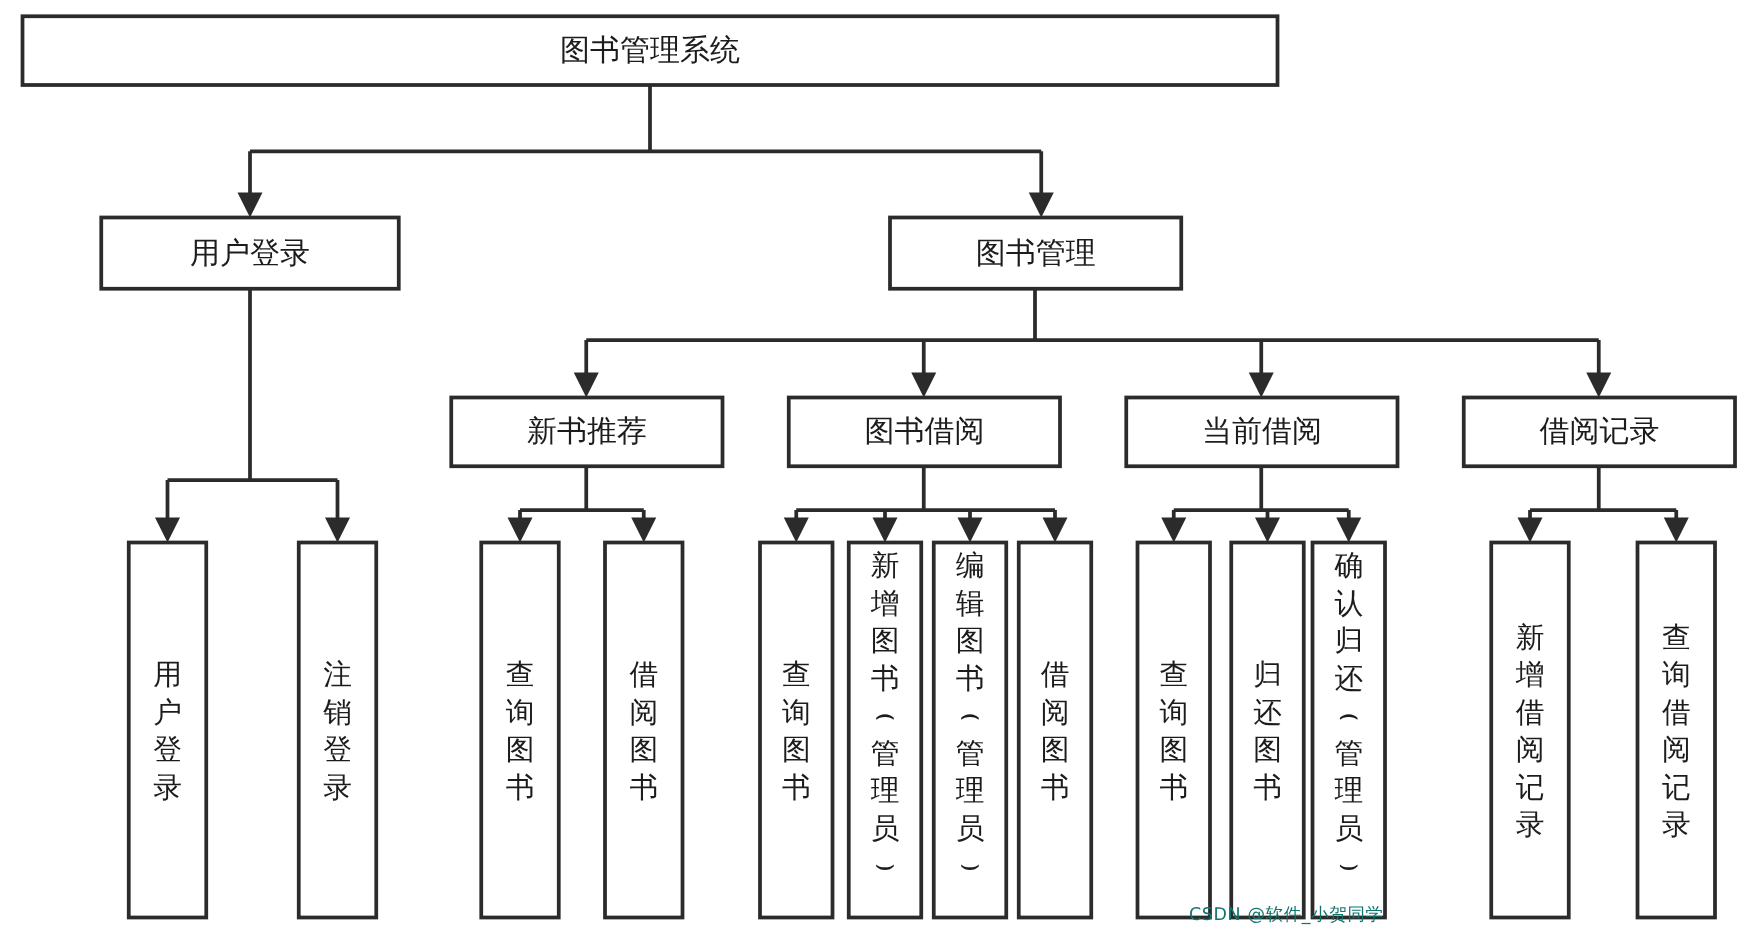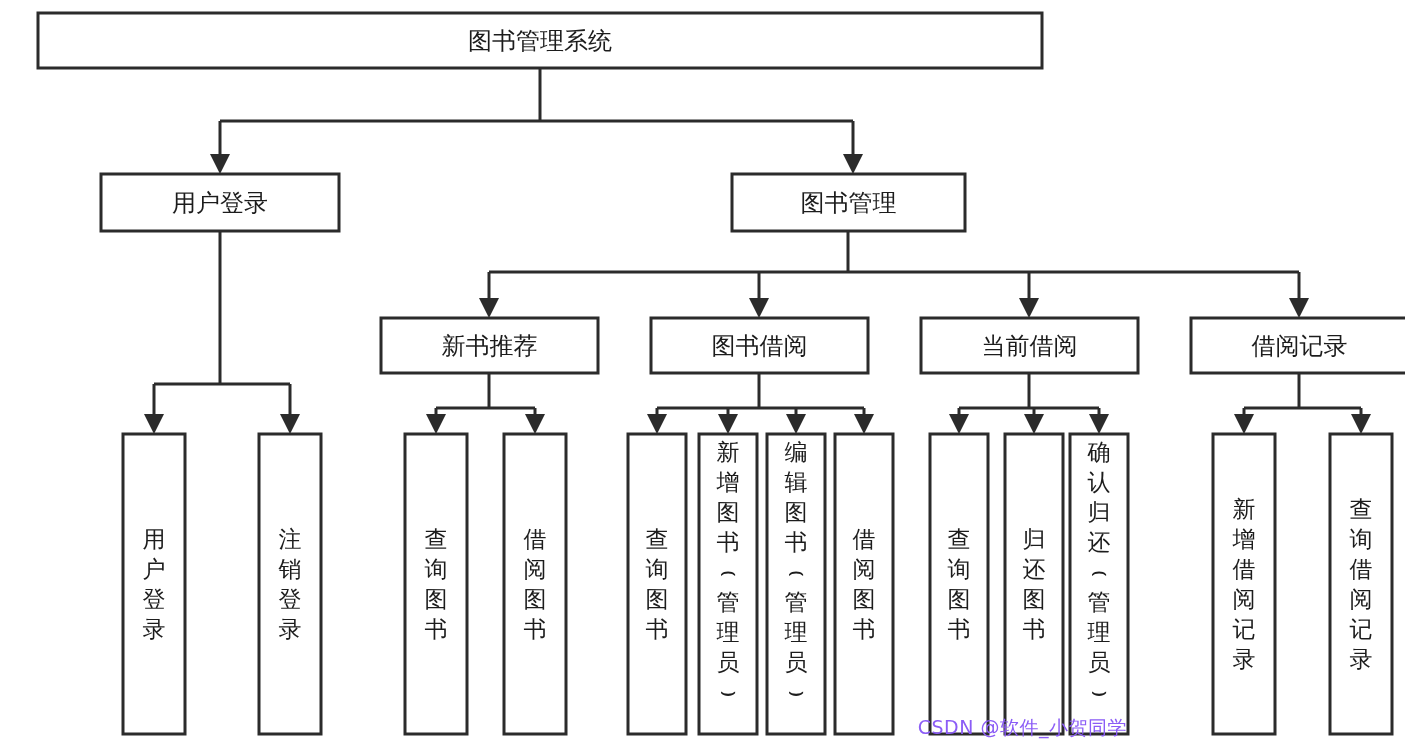--- a/index.html
+++ b/index.html
@@ -13,21 +13,20 @@
     position: relative;
     overflow: hidden;
     font-family: "DejaVu Sans", "Liberation Sans", sans-serif;
   }
   #diagram-root {
     position: absolute;
     top: 0;
     left: 0;
     width: 1121px;
     height: 747px;
-    padding-left: 20px;
   }
   svg.diagram {
     display: block;
     width: 1405px;
     height: 747px;
   }
   .node-box {
     fill: #ffffff;
     stroke: #2b2b2b;
     stroke-width: 3;
@@ -52,22 +51,22 @@
   }
   .arrow-head {
     fill: #2b2b2b;
     stroke: none;
   }
   .watermark {
     position: absolute;
     right: 14px;
     bottom: 6px;
     font-family: "DejaVu Sans", "Liberation Sans", sans-serif;
-    font-size: 19px;
-    color: #8b5cf6;
+    font-size: 14px;
+    color: #0f766e;
     white-space: nowrap;
     letter-spacing: 0.5px;
     pointer-events: none;
     text-align: center;
   }
 </style>
 </head>
 <body>
 
 <div id="diagram-root">

